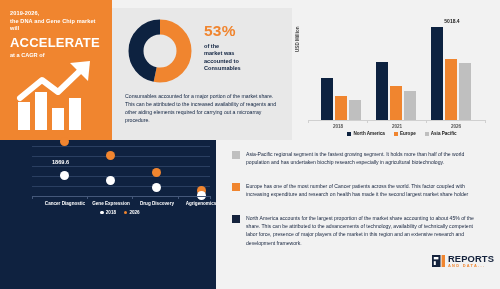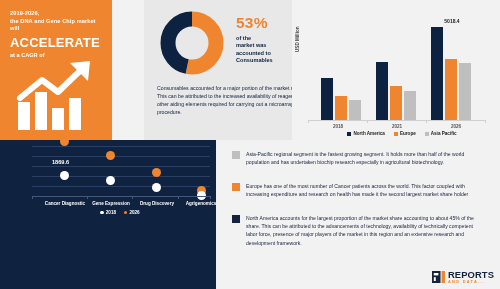--- a/index.html
+++ b/index.html
@@ -22,23 +22,22 @@
   .cagr-line { font-size:5.6px; line-height:7.6px; font-weight:bold; letter-spacing:.1px; }
   #cagr-accelerate { font-size:13px; font-weight:bold; letter-spacing:.2px; margin-top:3px; line-height:14px; }
   #cagr-at { font-size:5.6px; font-weight:bold; margin-top:2px; }
   #cagr-value { font-size:13.5px; font-weight:bold; letter-spacing:.2px; line-height:15px; }
 
   
   #growth-icon { position:absolute; left:16px; top:60px; width:82px; height:70px; }
 
   
   #donut-panel {
-    position:absolute; left:112px; top:0; width:180px; height:140px;
+    position:absolute; left:112px; top:8px; width:180px; height:140px;
     background:#e8e8e8;
-    margin-left:32px;
   }
   #donut-wrap { position:absolute; left:14px; top:9px; width:68px; height:68px; }
   #pct-block { position:absolute; left:92px; top:14px; width:84px; }
   #pct-value { color:#f0852f; font-size:15.5px; font-weight:bold; line-height:17px; letter-spacing:.2px; }
   #pct-desc { color:#0f2240; font-size:5.6px; font-weight:bold; line-height:7.4px; margin-top:4px; }
   #consumables-para {
     position:absolute; left:13px; top:84px; width:158px;
     color:#0f2240; font-size:5.2px; line-height:8.1px;
   }
 
@@ -103,21 +102,21 @@
   
   #region-panel {
     position:absolute; left:216px; top:140px; width:284px; height:149px;
     background:#f2f2f2;
   }
   .rb-row { position:absolute; display:flex; width:252px; }
   .rb-sw { width:8px; height:8px; flex:none; margin-right:6px; margin-top:1px; }
   .rb-tx { font-size:5.1px; line-height:8.2px; color:#15233d; }
 
   
-  #logo { position:absolute; right:6px; bottom:5px; display:flex; align-items:center; gap:2.5px;justify-content:center; }
+  #logo { position:absolute; right:6px; bottom:21px; display:flex; align-items:center; gap:2.5px;justify-content:center; }
   #logo-mark { width:13px; height:12px; position:relative; }
   #logo-text { line-height:1; }
   #logo-title { font-size:9.4px; font-weight:bold; color:#15233d; letter-spacing:.1px; }
   #logo-sub { font-size:3.9px; font-weight:bold; color:#f0852f; letter-spacing:1.3px; margin-top:.5px; }
 </style>
 </head>
 <body>
 
 <div id="top-row">
 

